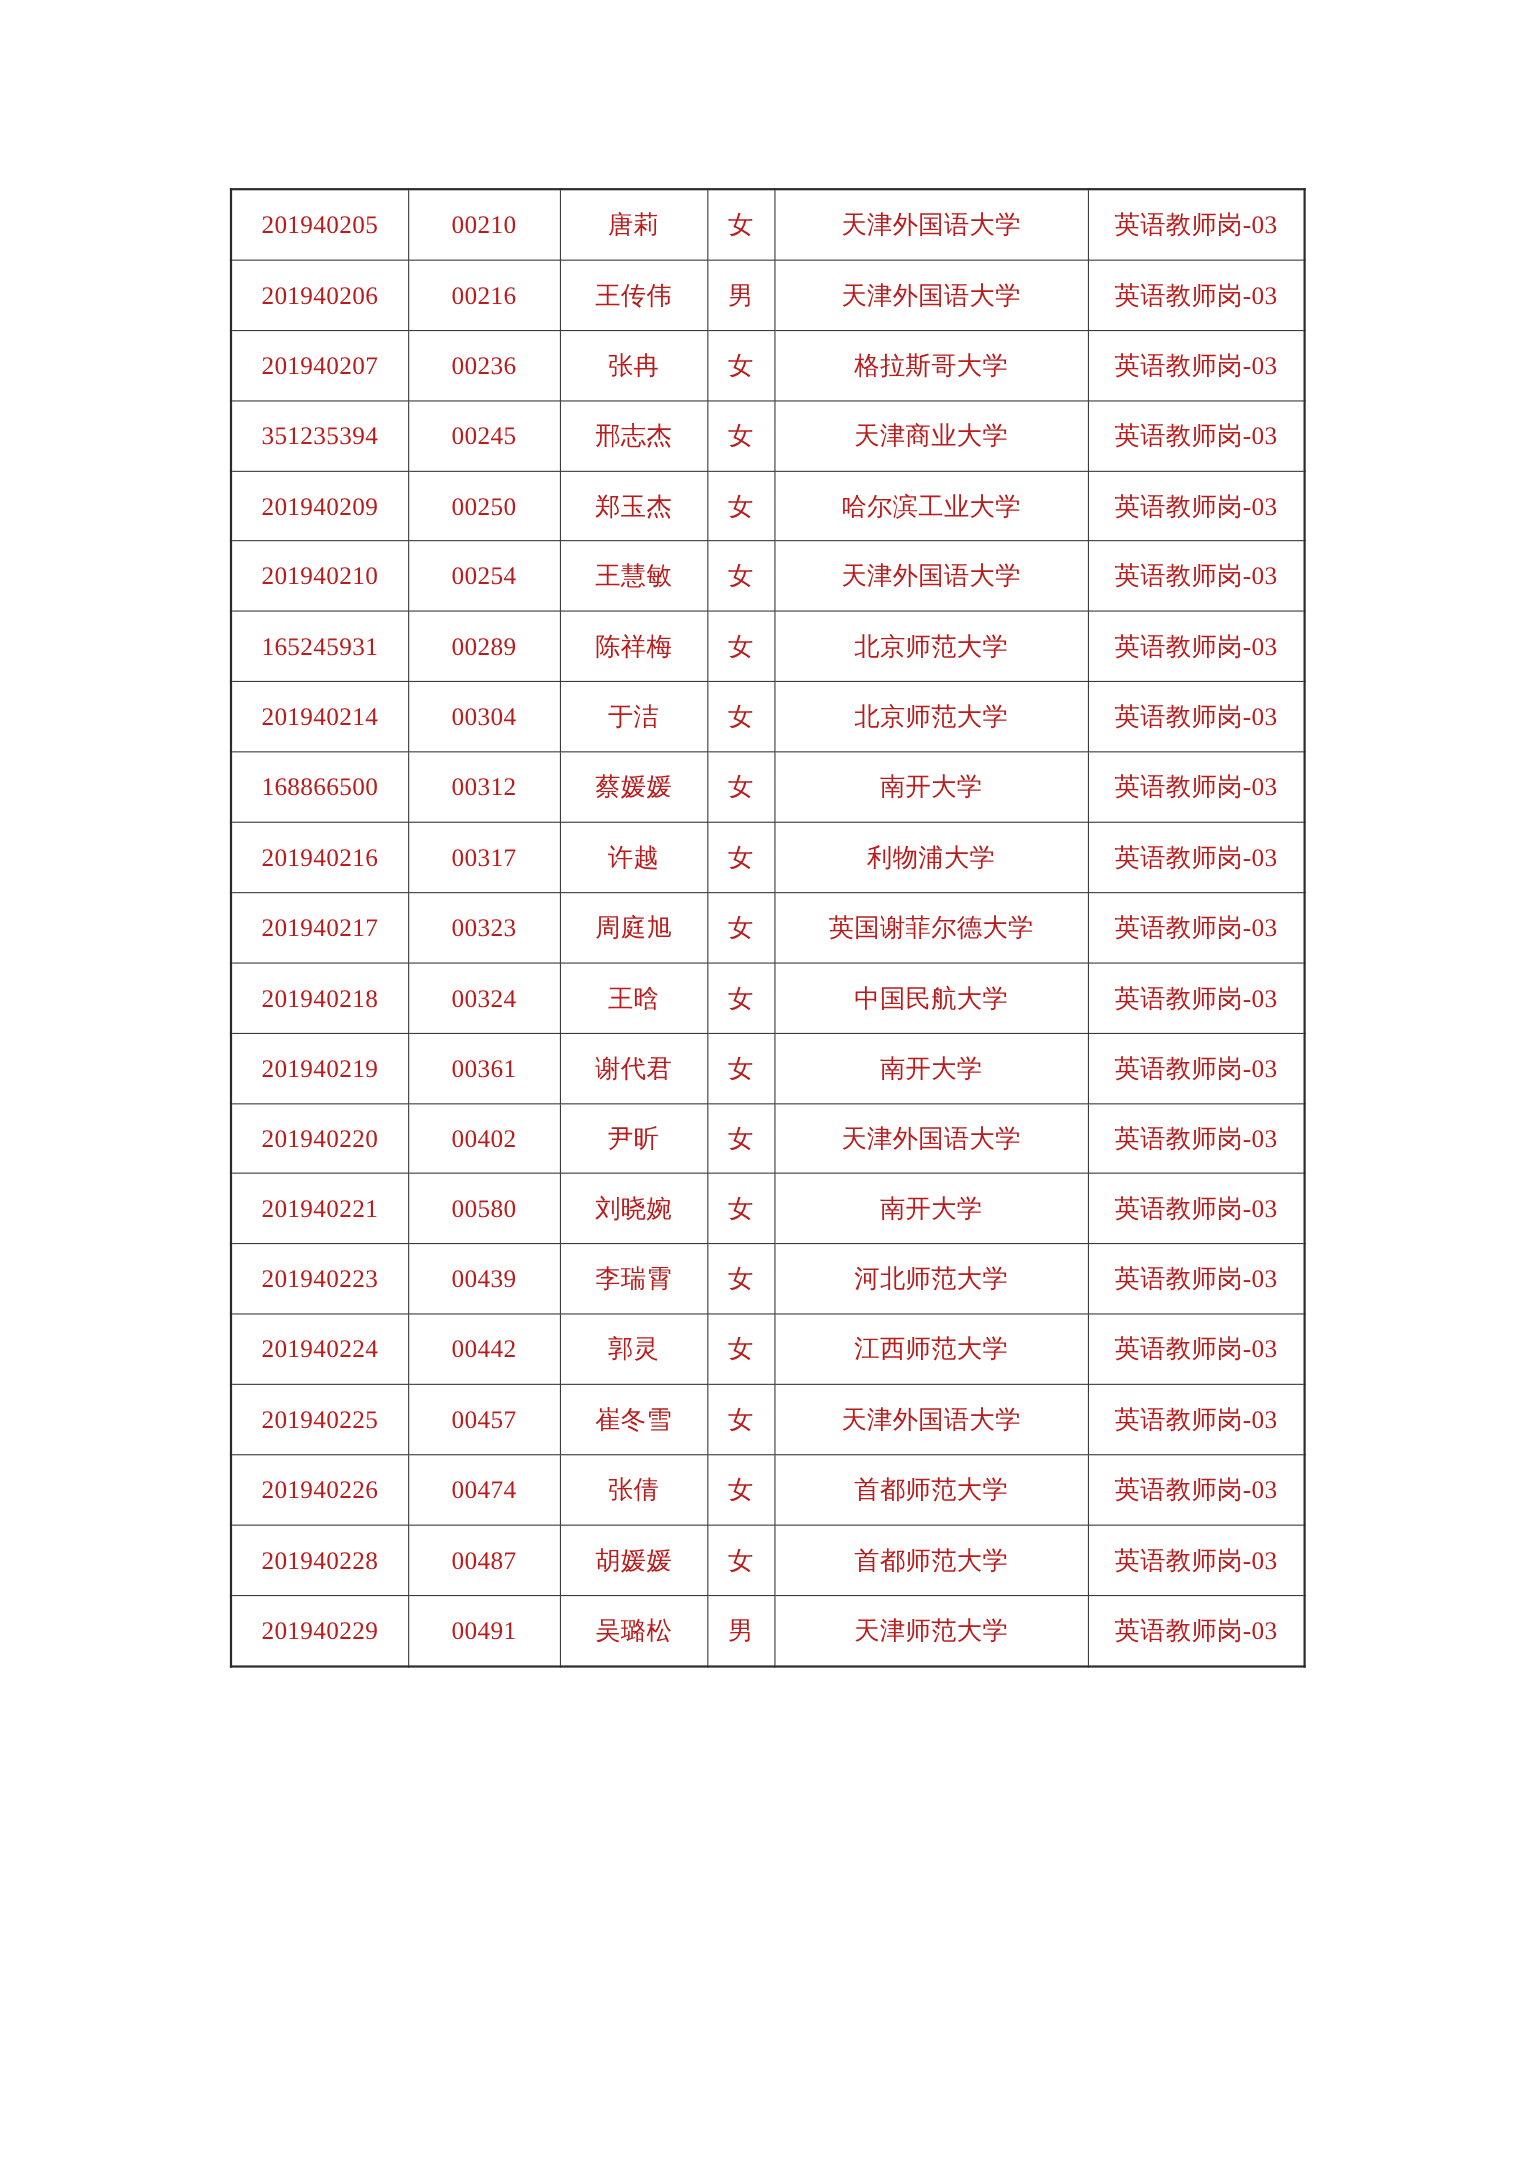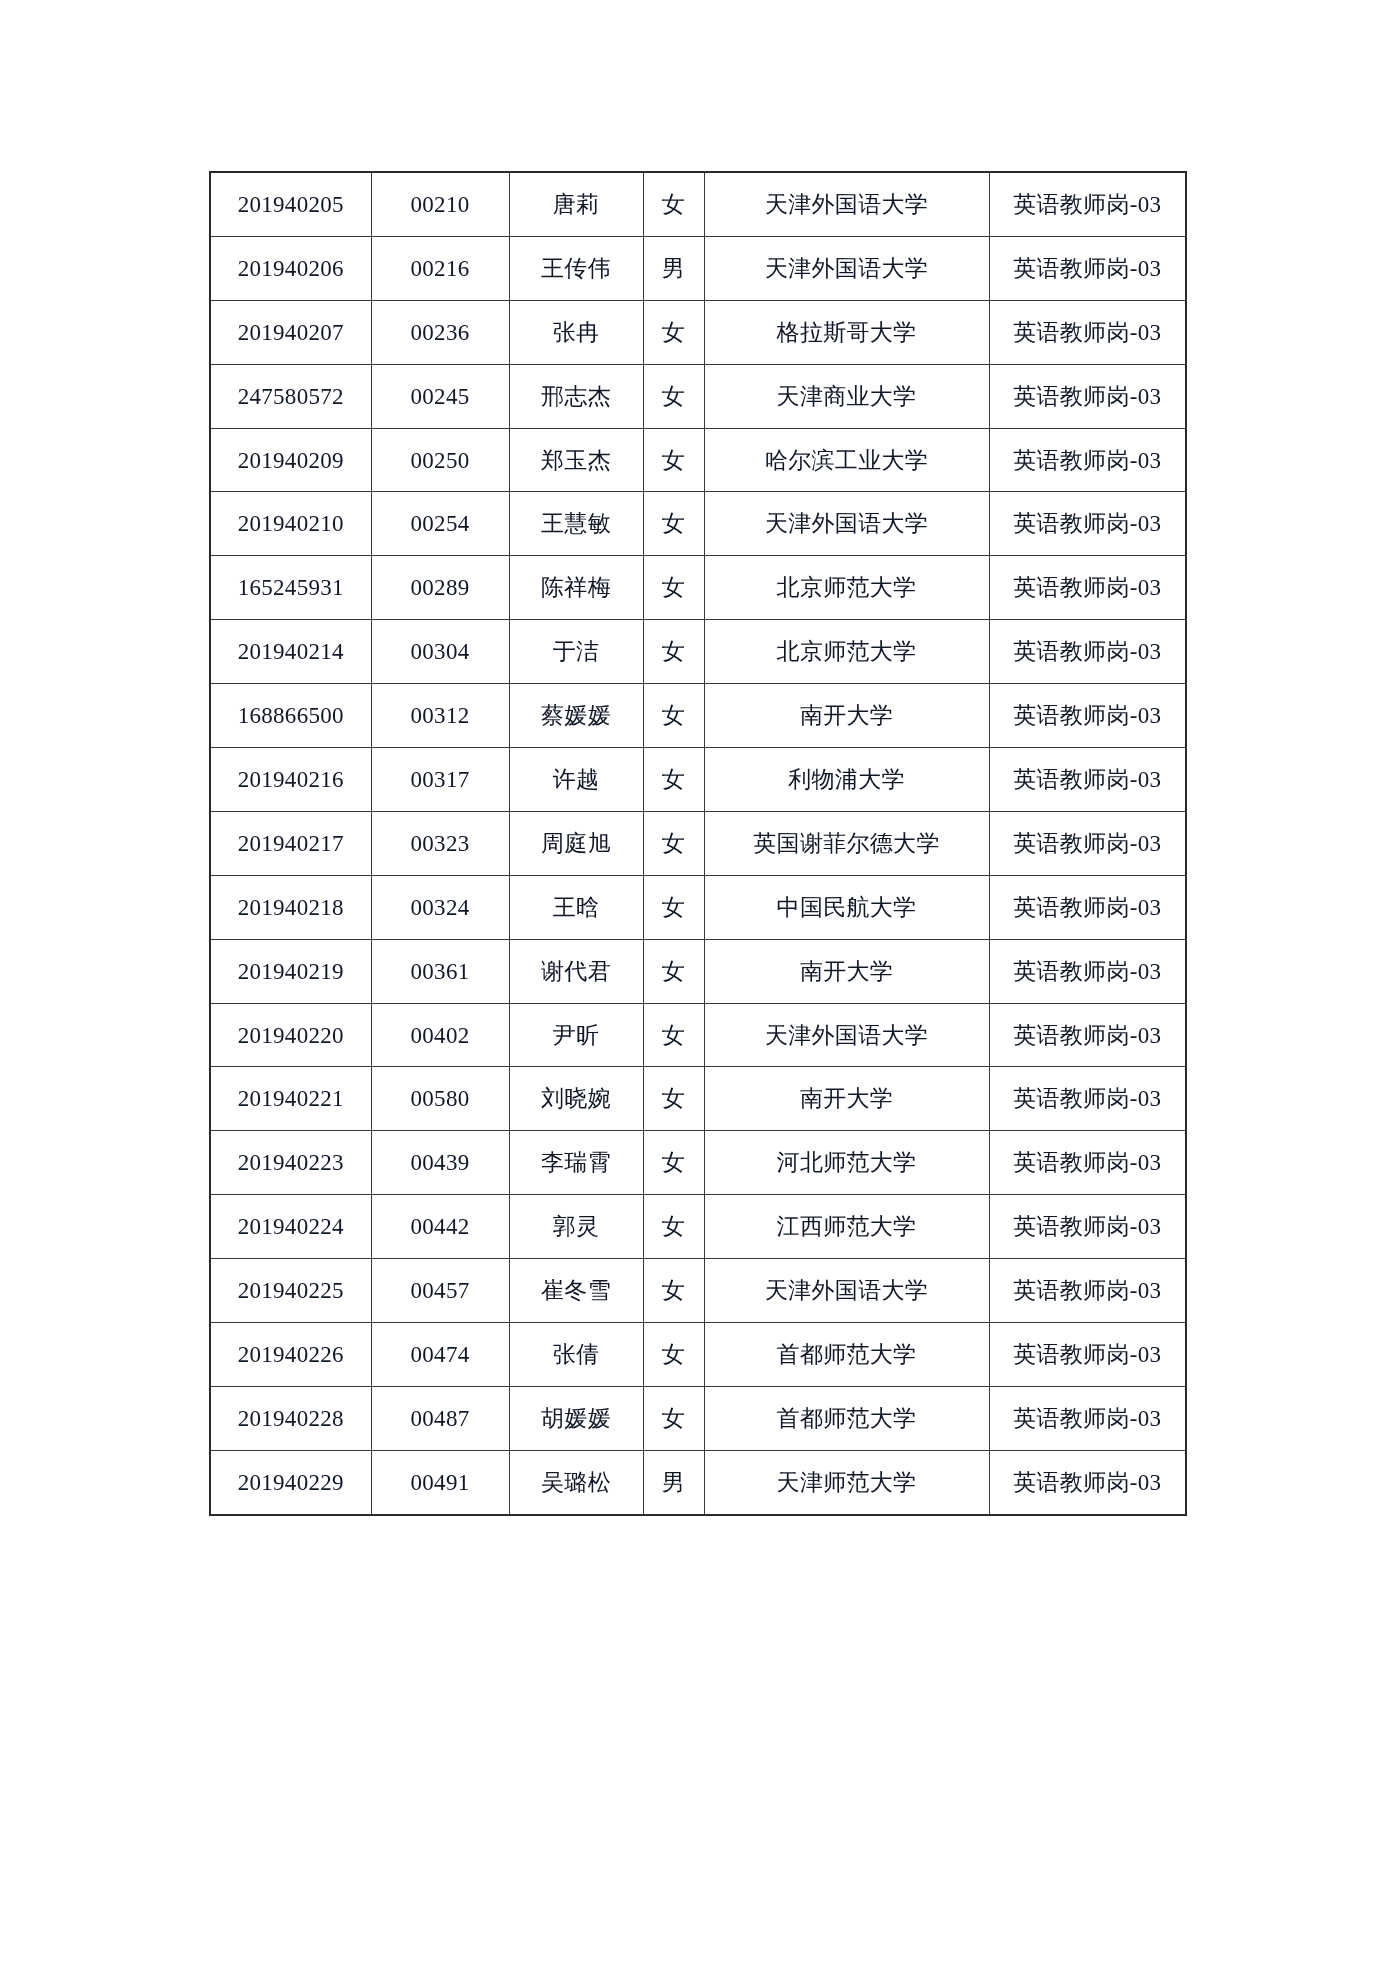--- a/index.html
+++ b/index.html
@@ -7,21 +7,21 @@
     padding: 0;
     background: #ffffff;
   }
   .page {
     position: relative;
     width: 1315px;
     height: 1965px;
     background: #ffffff;
     overflow: hidden;
     font-family: "Liberation Serif", "DejaVu Serif", serif;
-    color: #0f172a;
+    color: #b91c1c;
   }
   table.roster {
     position: absolute;
     left: 209px;
     top: 171px;
     width: 976px;
     border-collapse: collapse;
     table-layout: fixed;
     border: 2px solid #2b2b2b;
   }
@@ -76,21 +76,21 @@
         </tr>
         <tr>
           <td>201940207</td>
           <td>00236</td>
           <td>张冉</td>
           <td>女</td>
           <td>格拉斯哥大学</td>
           <td>英语教师岗-03</td>
         </tr>
         <tr>
-          <td>247580572</td>
+          <td>351235394</td>
           <td>00245</td>
           <td>邢志杰</td>
           <td>女</td>
           <td>天津商业大学</td>
           <td>英语教师岗-03</td>
         </tr>
         <tr>
           <td>201940209</td>
           <td>00250</td>
           <td>郑玉杰</td>

